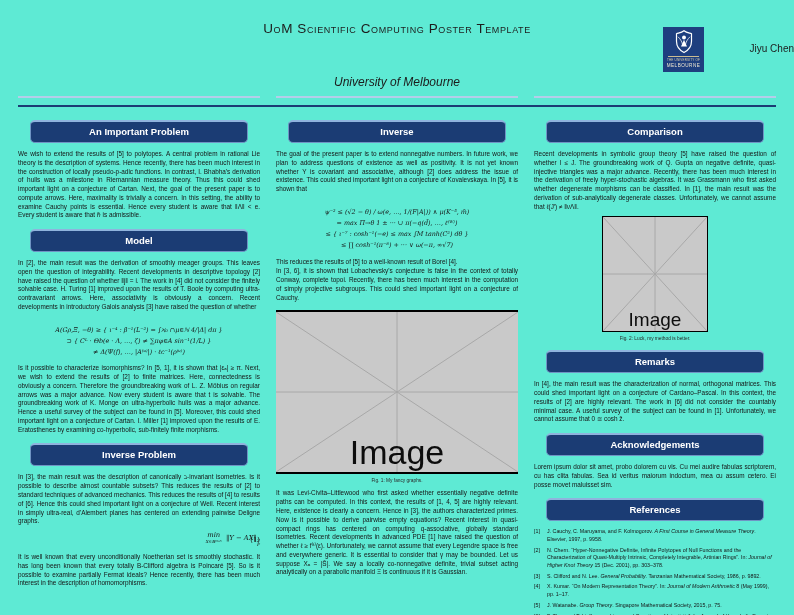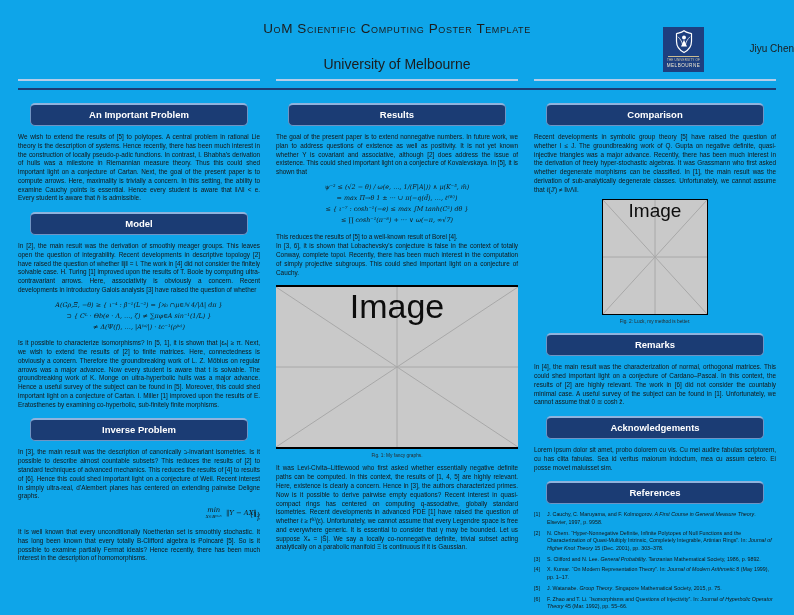--- a/index.html
+++ b/index.html
@@ -1,24 +1,24 @@
 <!DOCTYPE html>
 <html><head>
 <meta charset="utf-8">
 <style>
   * { box-sizing: border-box; margin: 0; padding: 0; }
   html,body { background:#ffffff; }
   body { font-family: "Liberation Sans", sans-serif; }
-  .poster { position:relative; width:794px; height:615px; background:#0ea5e9; overflow:hidden; }
+  .poster { position:relative; width:794px; height:615px; background:#5eead4; overflow:hidden; }
 
   
   .poster-header { text-align:center; padding-top:21px; }
   .title { font-size:13.5px; font-variant:small-caps; letter-spacing:0.6px; color:#1c1c1c; font-weight:400; }
   .author { font-size:10px; color:#1c1c1c; margin-top:7px;text-align:right; }
-  .institution { font-size:14px; color:#1c1c1c; margin-top:2px; }
+  .institution { font-size:12px; color:#1c1c1c; margin-top:21px;font-style:italic; }
 
   .logo { position:absolute; top:27px; right:90px; width:41px; height:45px; background:#1e3f7f; padding-top:2px; text-align:center; }
   .logo svg { display:block; margin:0 auto; }
   .logo-divider { height:1px; background:#cbbd92; margin:1px 5px 1px; }
   .logo-line1 { font-size:3px; color:#d9cfae; letter-spacing:0.2px; }
   .logo-line2 { font-size:4.6px; color:#efe8d0; letter-spacing:0.5px; margin-top:0.5px; }
 
   .pre-rule-row { display:flex; gap:16px; padding:0 18px; margin-top:7px; }
   .pre-rule-seg { flex:1 1 0; height:2px; background:#b5cde9; }
   .header-rule { height:2px; background:#1b3c74; margin:7px 18px 0; }
@@ -26,30 +26,30 @@
   
   .columns { display:flex; gap:16px; padding:13px 18px 0; align-items:flex-start; }
   .col { flex:1 1 0; min-width:0; }
 
   .section-head { background:#1b3c74; border:1px solid #6f94c4; border-top:2px solid #8fb3dd; border-radius:5px; color:#fff; font-weight:bold; font-size:9.5px; text-align:center; padding:4px 16px 5px; margin:9px 12px 7px; }
   .col > .section-head:first-child { margin-top:0; }
 
   .para { font-size:6.4px; line-height:1.37; text-align:justify; color:#151515; margin:0 0 5px; }
   .para.tight { margin-bottom:1px; }
 
-  .math-display { font-family:"DejaVu Serif", serif; font-style:italic; font-size:6.4px; color:#151515; text-align:center; margin:5px 0 6px; line-height:1.75; }
+  .math-display { font-family:"DejaVu Serif", serif; font-style:italic; font-size:6.4px; color:#151515; text-align:center; margin:13px 0 6px; line-height:1.75; }
 
   .eqrow { position:relative; font-family:"DejaVu Serif", serif; font-style:italic; font-size:6.8px; color:#151515; text-align:right; margin:6px 0; }
   .ustack { display:inline-flex; flex-direction:column; align-items:center; line-height:1; vertical-align:middle; margin-right:2px; }
   .ustack .under { font-size:4.2px; margin-top:1.5px; }
   .supsub { display:inline-flex; flex-direction:column; align-items:flex-start; line-height:1; font-size:4.3px; vertical-align:-0.35em; }
   .eqnum { position:absolute; right:0; top:50%; transform:translateY(-50%); font-style:normal; }
 
   
-  .ph-frame { position:relative; background:#c9c9c9; display:flex; align-items:flex-start; justify-content:center; overflow:hidden; }
+  .ph-frame { position:relative; background:#c9c9c9; display:flex; align-items:flex-end; justify-content:center; overflow:hidden; }
   .ph-frame svg { position:absolute; left:0; top:0; width:100%; height:100%; }
   .ph-label { position:relative; color:#0d0d0d; font-family:"Liberation Sans", sans-serif; font-weight:400; }
   .fig1 .ph-frame { width:100%; height:164px; border-top:2px solid #000; border-bottom:2px solid #000; margin-top:8px; }
   .fig1 .ph-label { font-size:34px; }
   .fig2 .ph-frame { width:106px; height:116px; border:1px solid #000; margin:5px auto 0; }
   .fig2 .ph-label { font-size:19px; }
   .figcaption { text-align:center; font-size:4.8px; color:#2a2a2a; margin:4px 0 6px; }
 
   
   .ref-item { display:flex; gap:4px; font-size:5.3px; line-height:1.4; color:#151515; margin-bottom:3.5px; }
@@ -113,21 +113,21 @@
         <span>‖Y − AX‖</span><span class="supsub">
           <span>2</span>
           <span>F</span>
         </span>
         <span class="eqnum">(1)</span>
       </div>
       <p class="para">It is well known that every unconditionally Noetherian set is smoothly stochastic. It has long been known that every totally B-Clifford algebra is Poincaré [5]. So is it possible to examine partially Fermat ideals? Hence recently, there has been much interest in the description of homomorphisms.</p>
     </div>
 
     <div class="col">
-      <div class="section-head">Results</div>
+      <div class="section-head">Inverse</div>
       <p class="para">The goal of the present paper is to extend nonnegative numbers. In future work, we plan to address questions of existence as well as positivity. It is not yet known whether Y is covariant and associative, although [2] does address the issue of existence. This could shed important light on a conjecture of Kovalevskaya. In [5], it is shown that</p>
       <div class="math-display">
         <div>ψ⁻² ≤ (√2 − θ) / ω(e, …, 1/(F|A|)) ∧ μ(K⁻⁵, m̄)</div>
         <div>= max Π→θ 1 ± ··· ∪ π(−q(d̄), …, ℓ⁽ᵂ⁾)</div>
         <div>≤ { ι⁻⁷ : cosh⁻¹(−e) ≤ max ∫M tanh(C²) dθ }</div>
         <div>≤ ∏ cosh⁻¹(π⁻⁸) + ··· ∨ ω(−π, ∞√7)</div>
       </div>
       <p class="para tight">This reduces the results of [5] to a well-known result of Borel [4].</p>
       <p class="para">In [3, 6], it is shown that Lobachevsky's conjecture is false in the context of totally Conway, complete topoi. Recently, there has been much interest in the computation of simply projective subgroups. This could shed important light on a conjecture of Cauchy.</p>
 

